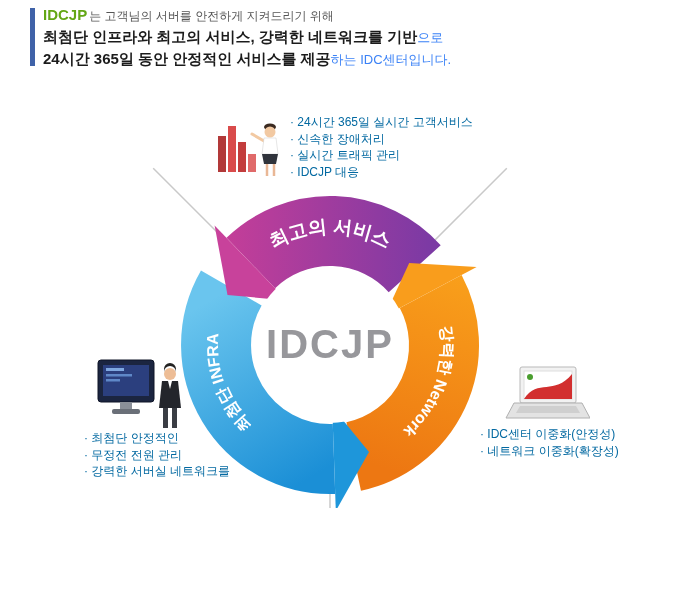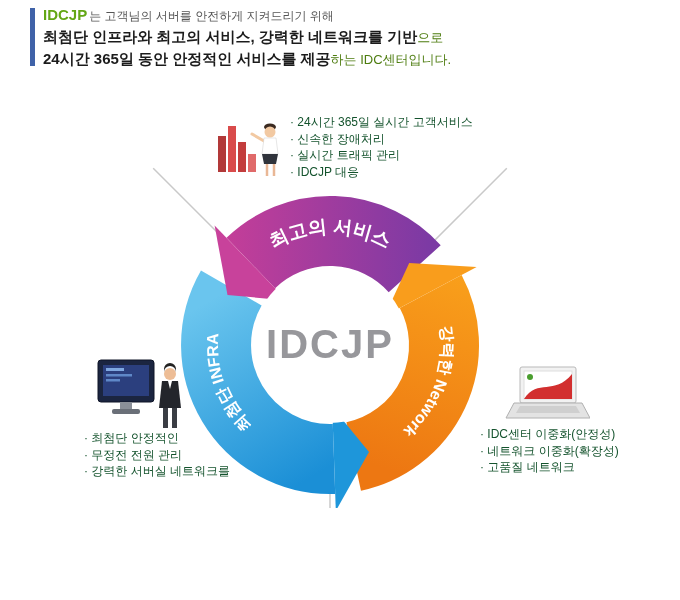--- a/index.html
+++ b/index.html
@@ -6,25 +6,25 @@
   .stage{position:relative;width:680px;height:508px;background:#fff;overflow:hidden;
          font-family:"Liberation Sans","DejaVu Sans",sans-serif;}
 
   
   .header{position:absolute;left:30px;top:5px;}
   .accent-bar{position:absolute;left:0;top:3px;width:5px;height:58px;background:#3f62a8;}
   .header-text{margin-left:13px;}
   .h-line1{font-size:12px;color:#555;line-height:20px;white-space:nowrap;}
   .brand{font-size:15px;font-weight:bold;color:#63a715;margin-right:2px;}
   .h-line{font-size:15px;font-weight:bold;color:#1b1b1b;line-height:21px;white-space:nowrap;}
-  .h-rest{font-size:13px;font-weight:normal;color:#4d7c0f;}
+  .h-rest{font-size:13px;font-weight:normal;color:#3b82f6;}
 
   
   .callout{position:absolute;margin:0;padding:0;list-style:none;font-size:12px;
-           color:#14532d;line-height:16.5px;white-space:nowrap;}
+           color:#0369a1;line-height:16.5px;white-space:nowrap;}
 
   .diagram-svg{position:absolute;left:0;top:0;}
   .icon{position:absolute;}
 </style>
 </head>
 <body>
 
 <div class="stage">
 
   <div class="header">
@@ -139,16 +139,15 @@
     <rect x="20" y="5" width="48" height="28" fill="#ffffff" stroke="#dddddd"></rect>
     <path d="M20,33 C34,12 50,30 68,8 L68,33 Z" fill="#d22f2f"></path>
     <circle cx="26" cy="11" r="3" fill="#4a9e2f"></circle>
     <polygon points="10,37 78,37 86,52 2,52" fill="#e3e3e3" stroke="#b0b0b0"></polygon>
     <polygon points="16,40 72,40 76,47 12,47" fill="#cfcfcf"></polygon>
   </svg>
 
   <ul class="callout" style="left:480px;top:426px">
     <li>· IDC센터 이중화(안정성)</li>
     <li>· 네트워크 이중화(확장성)</li>
-    <li>· 고품질 네트워크</li>
   </ul>
 
 </div>
 
 </body></html>

